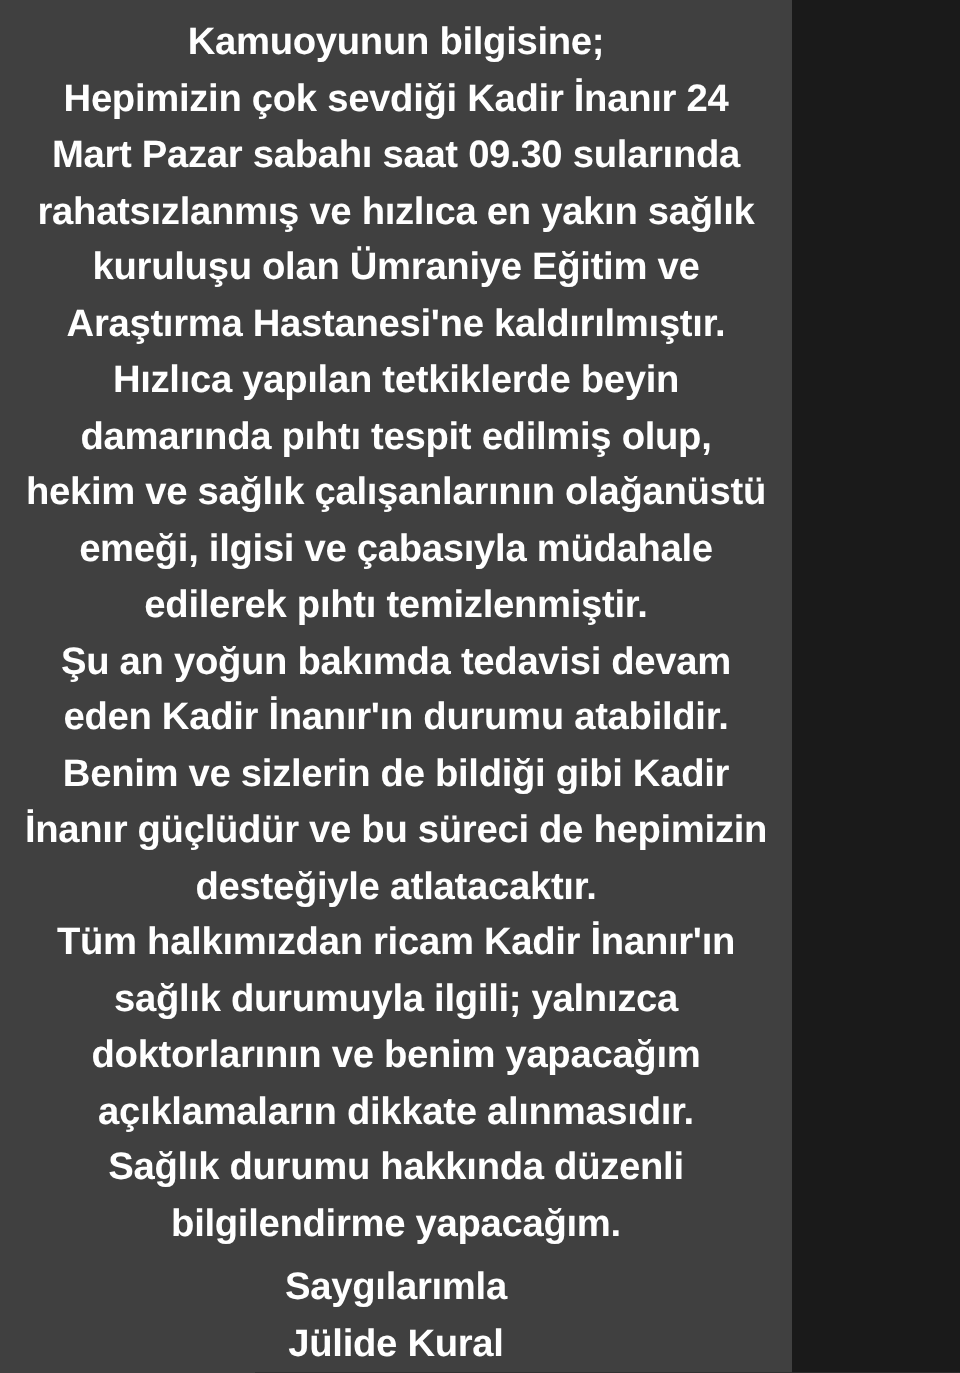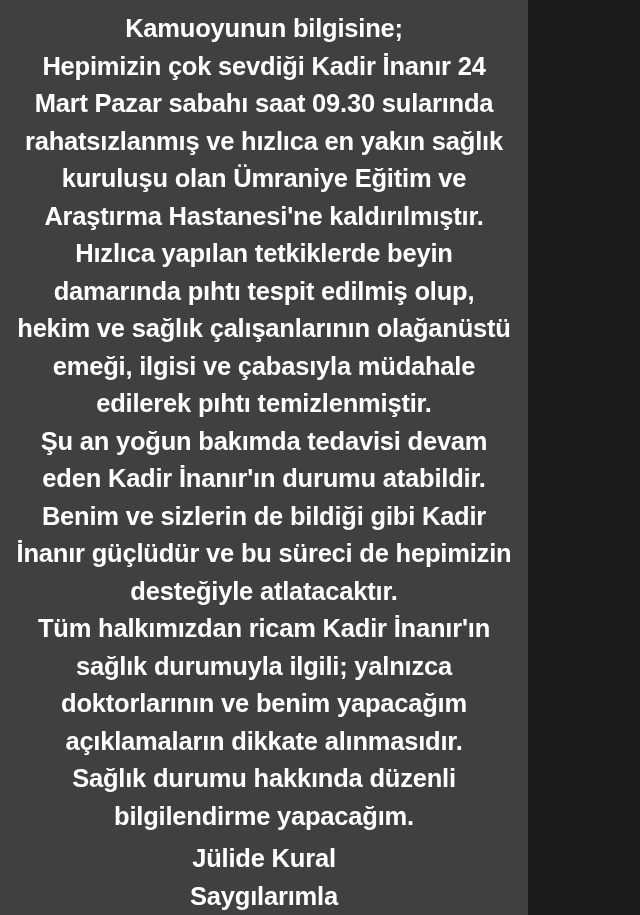--- a/index.html
+++ b/index.html
@@ -52,15 +52,15 @@
 
 <div class="statement-card">
   <div class="statement-body">Kamuoyunun bilgisine;
 Hepimizin çok sevdiği Kadir İnanır 24 Mart Pazar sabahı saat 09.30 sularında rahatsızlanmış ve hızlıca en yakın sağlık kuruluşu olan Ümraniye Eğitim ve Araştırma Hastanesi'ne kaldırılmıştır.
 Hızlıca yapılan tetkiklerde beyin damarında pıhtı tespit edilmiş olup, hekim ve sağlık çalışanlarının olağanüstü emeği, ilgisi ve çabasıyla müdahale edilerek pıhtı temizlenmiştir.
 Şu an yoğun bakımda tedavisi devam eden Kadir İnanır'ın durumu atabildir.
 Benim ve sizlerin de bildiği gibi Kadir İnanır güçlüdür ve bu süreci de hepimizin desteğiyle atlatacaktır.
 Tüm halkımızdan ricam Kadir İnanır'ın sağlık durumuyla ilgili; yalnızca doktorlarının ve benim yapacağım açıklamaların dikkate alınmasıdır.
 Sağlık durumu hakkında düzenli bilgilendirme yapacağım.</div>
   <div class="spacer-line"></div>
+  <div class="signature-block">Saygılarımla</div>
   <div class="signature-block">Jülide Kural</div>
-  <div class="signature-block">Saygılarımla</div>
 </div>
 
 </body></html>

